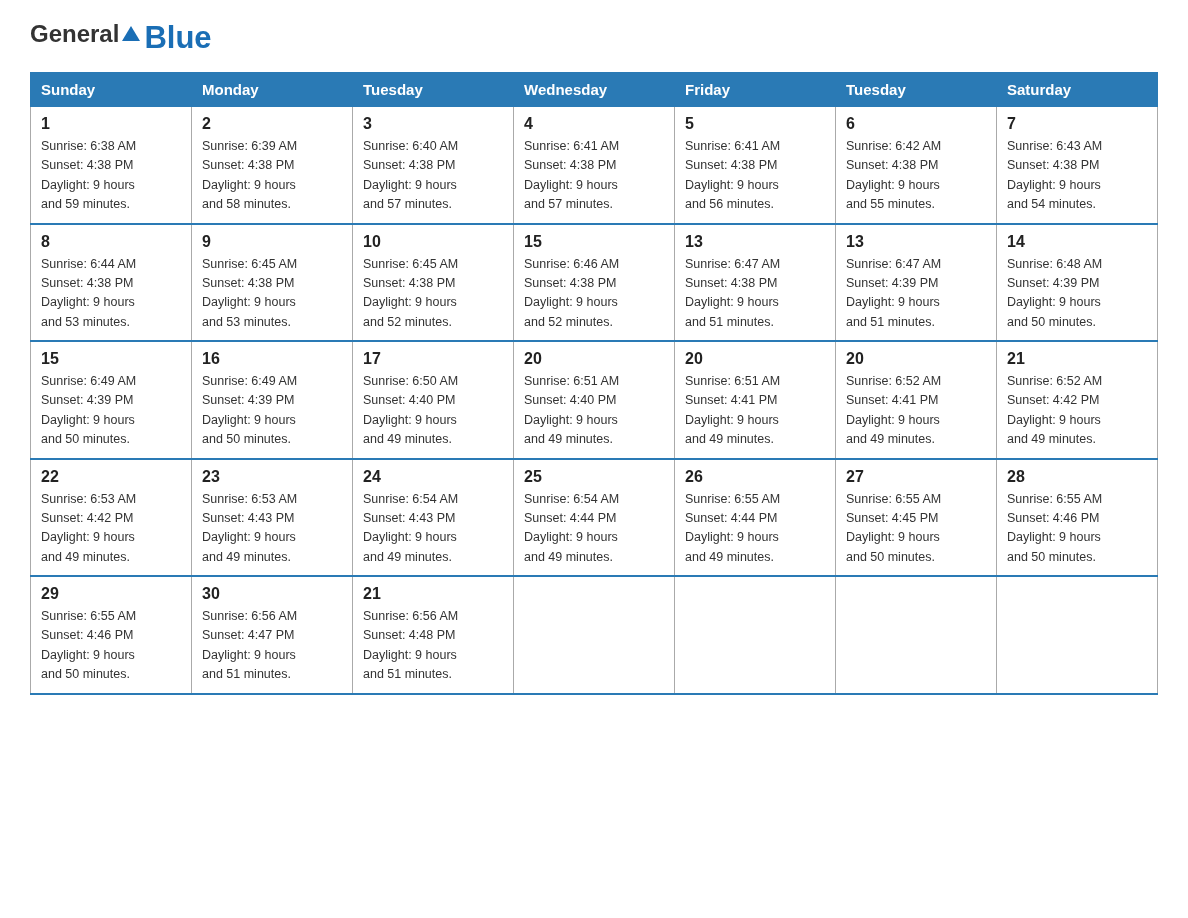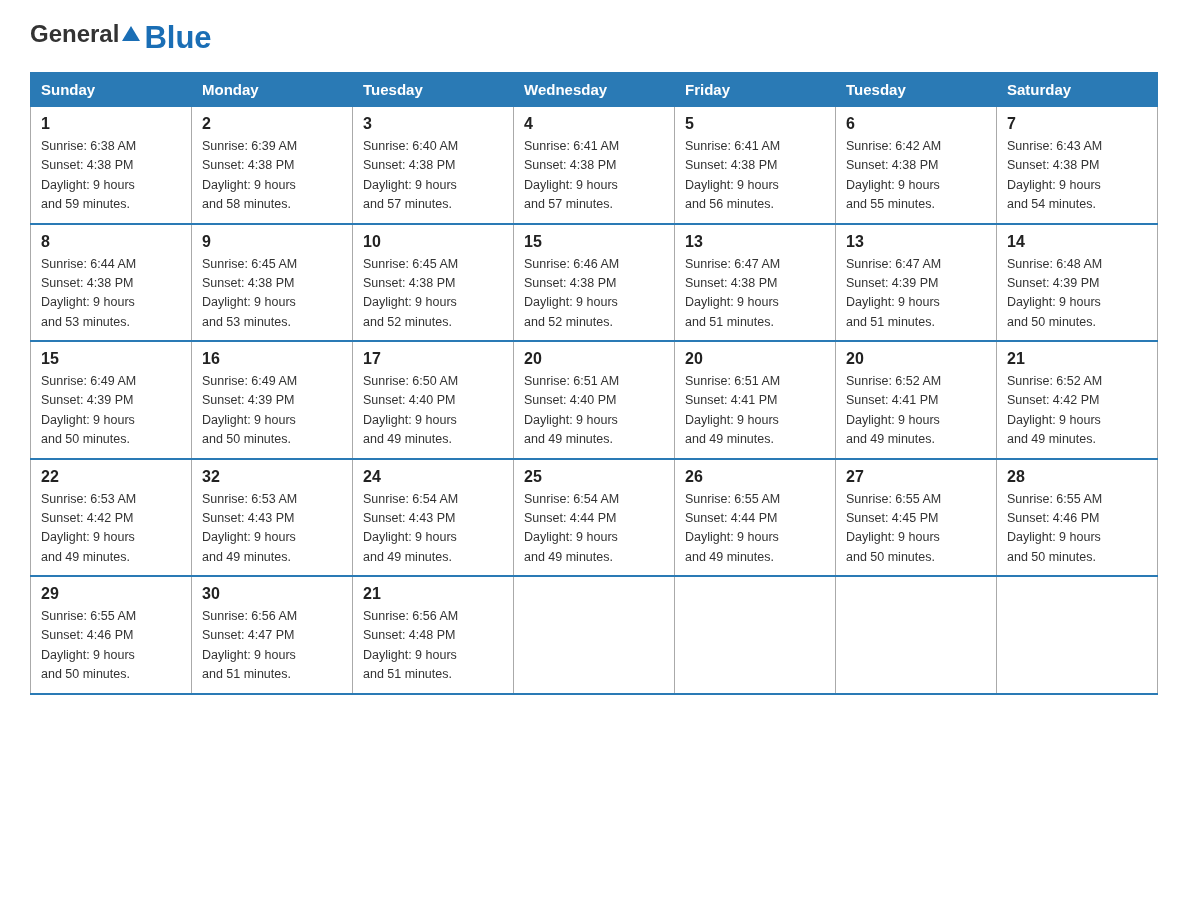--- a/index.html
+++ b/index.html
@@ -196,21 +196,21 @@
           <div class="day-number">21</div>
           <div class="day-info">Sunrise: 6:52 AM<br>Sunset: 4:42 PM<br>Daylight: 9 hours<br>and 49 minutes.</div>
         </td>
       </tr>
       <tr>
         <td>
           <div class="day-number">22</div>
           <div class="day-info">Sunrise: 6:53 AM<br>Sunset: 4:42 PM<br>Daylight: 9 hours<br>and 49 minutes.</div>
         </td>
         <td>
-          <div class="day-number">32</div>
+          <div class="day-number">23</div>
           <div class="day-info">Sunrise: 6:53 AM<br>Sunset: 4:43 PM<br>Daylight: 9 hours<br>and 49 minutes.</div>
         </td>
         <td>
           <div class="day-number">24</div>
           <div class="day-info">Sunrise: 6:54 AM<br>Sunset: 4:43 PM<br>Daylight: 9 hours<br>and 49 minutes.</div>
         </td>
         <td>
           <div class="day-number">25</div>
           <div class="day-info">Sunrise: 6:54 AM<br>Sunset: 4:44 PM<br>Daylight: 9 hours<br>and 49 minutes.</div>
         </td>

